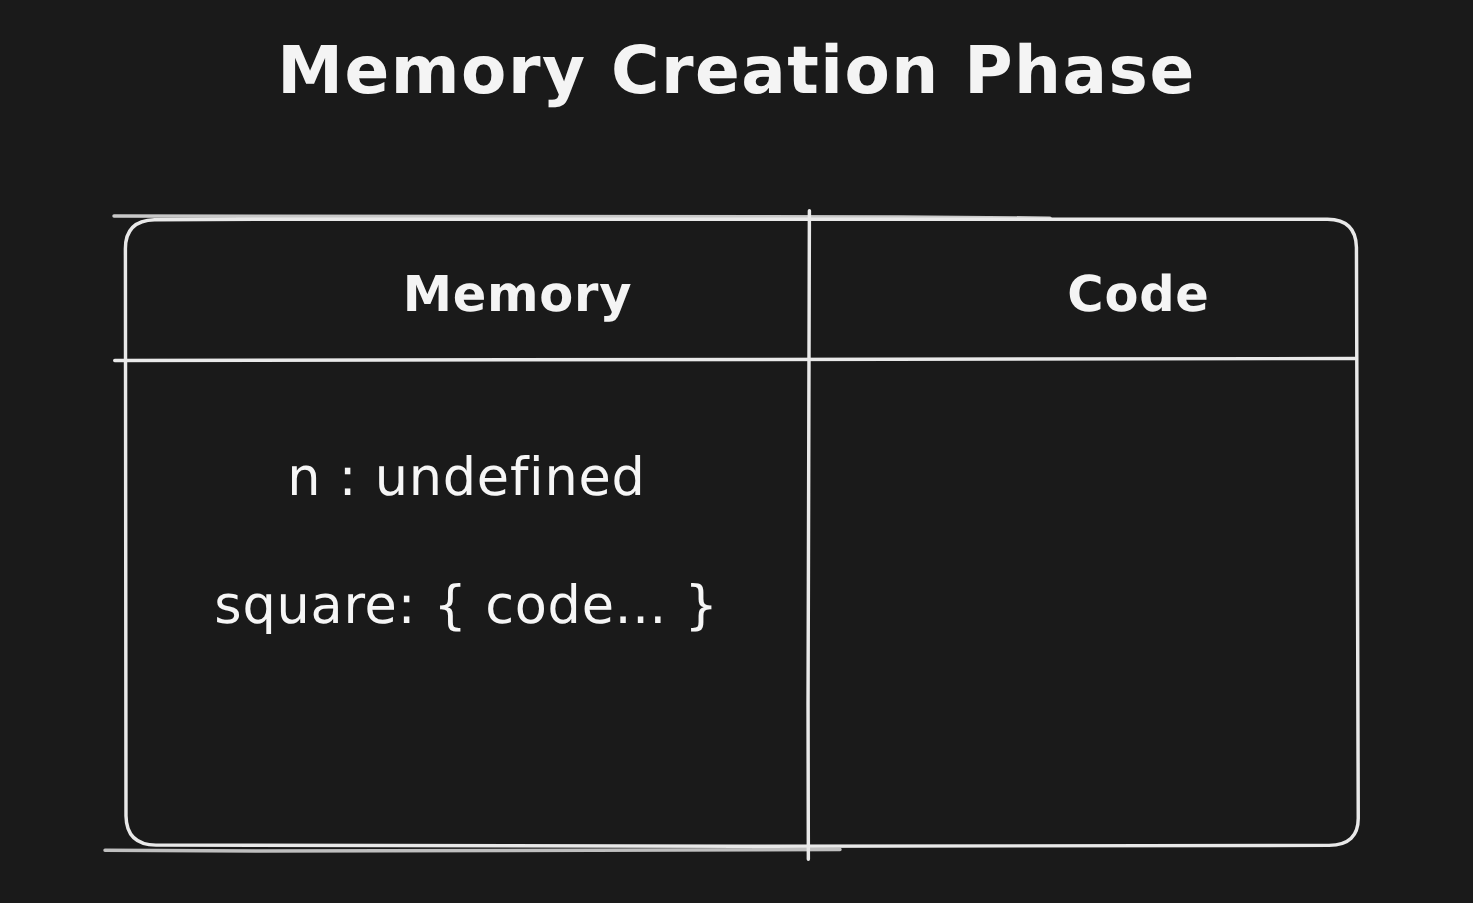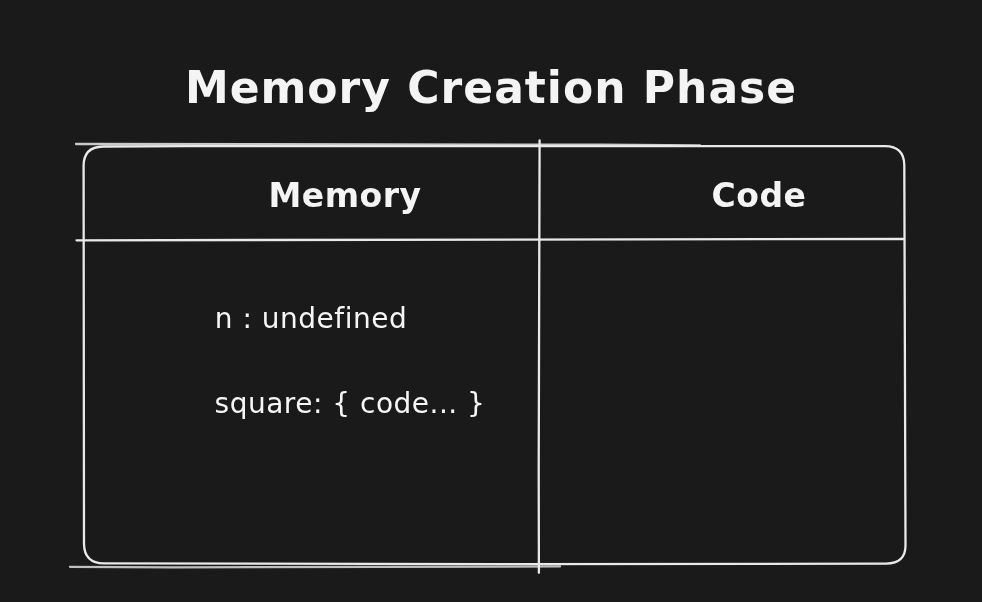--- a/index.html
+++ b/index.html
@@ -19,21 +19,20 @@
   .title {
     position: absolute;
     top: 22px;
     left: 0;
     width: 100%;
     text-align: center;
     font-size: 44px;
     font-weight: bold;
     letter-spacing: 1px;
     color: #f4f4f4;
-    margin-top: 40px;
   }
   .table-skeleton {
     position: absolute;
     top: 0;
     left: 0;
     width: 982px;
     height: 602px;
   }
   .table-skeleton path {
     fill: none;
@@ -53,26 +52,26 @@
   }
   .col-header.memory { left: 84px;  width: 522px; }
   .col-header.code   { left: 539px; width: 366px; padding-left: 37px; }
   .mem-entry {
     position: absolute;
     left: 84px;
     width: 454px;
     height: 36px;
     line-height: 36px;
     text-align: center;
-    font-size: 28px;
+    font-size: 35px;
     letter-spacing: 0.5px;
     color: #f6f6f6;
   }
   .mem-entry.row0 { top: 301px; }
-  .mem-entry.row1 { top: 386px; padding-left: 39px; }
+  .mem-entry.row1 { top: 386px; }
   .mem-entry.row2 { top: 482px; }
 </style>
 </head>
 <body>
 
 <div class="stage">
 
   <div class="title">Memory Creation Phase</div>
 
   <svg class="table-skeleton" viewBox="0 0 982 602" xmlns="http://www.w3.org/2000/svg">

